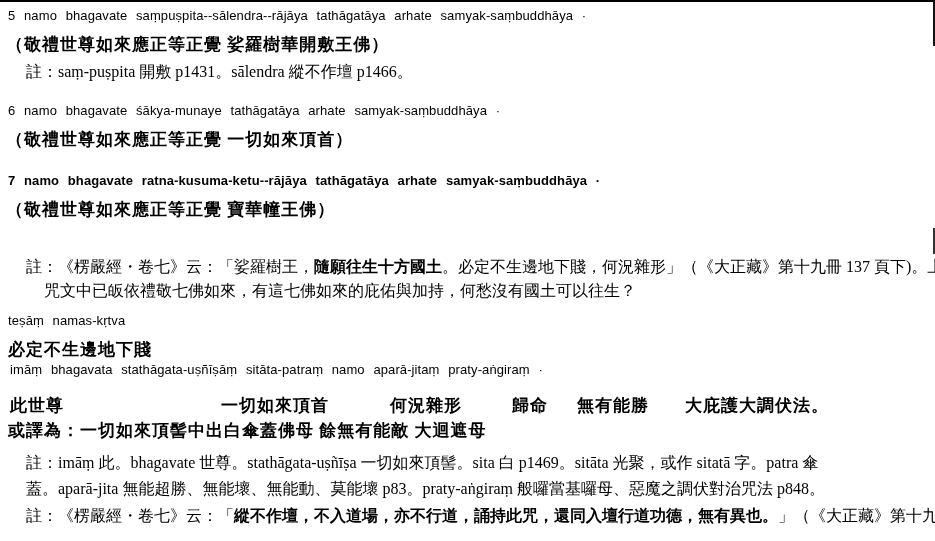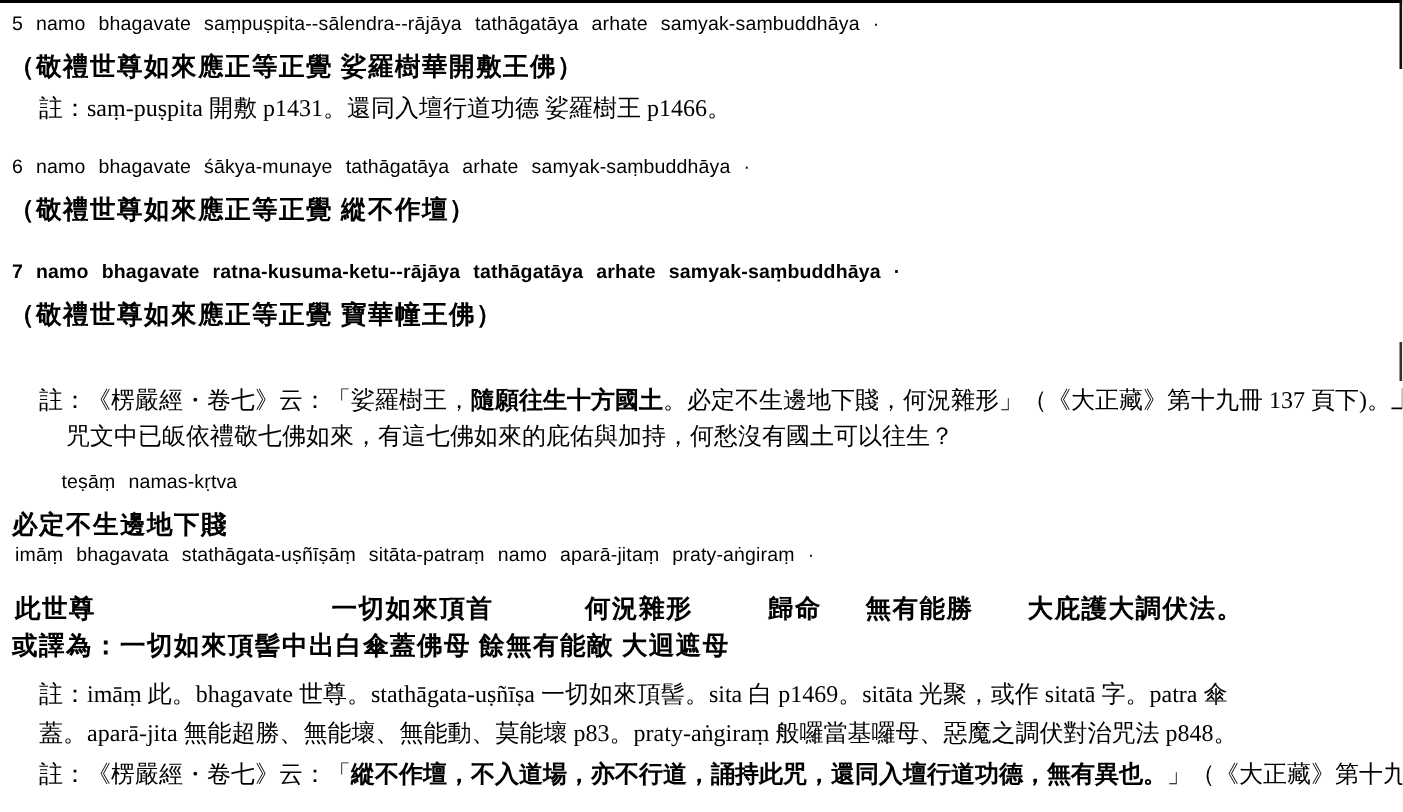--- a/index.html
+++ b/index.html
@@ -67,42 +67,42 @@
   .y-e5-line   { top: 8px;   left: 8px;  }
   .y-e5-gloss  { top: 33px;  left: 6px;  }
   .y-e5-note   { top: 62px;  left: 26px; }
   .y-e6-line   { top: 103px; left: 8px;  }
   .y-e6-gloss  { top: 128px; left: 6px;  }
   .y-e7-line   { top: 173px; left: 8px; font-weight: bold;  }
   .y-e7-gloss  { top: 198px; left: 6px;  }
   .y-note-ratna  { top: 234px; left: 26px; }
   .y-note-sutra  { top: 257px; left: 26px; }
   .y-note-sutra2 { top: 281px; left: 44px; }
-  .y-tesam-sk    { top: 313px; left: 8px; margin-left: 33px;  }
+  .y-tesam-sk    { top: 313px; left: 8px;  }
   .y-tesam-gloss { top: 338px; left: 8px;  }
   .y-imam-sk     { top: 362px; left: 10px; }
   .y-alt         { top: 419px; left: 8px;  }
   .y-nb1         { top: 453px; left: 26px; }
   .y-nb2         { top: 479px; left: 26px; }
   .y-nb3         { top: 506px; left: 26px; }
 </style>
 </head>
 <body>
 
 <div class="page">
   <div class="scan-edge-top"></div>
   <div class="scan-edge-right"></div>
   <div class="scan-smudge-right"></div>
 
   <div class="mantra y-e5-line">5 namo  bhagavate  saṃpuṣpita--sālendra--rājāya tathāgatāya  arhate  samyak-saṃbuddhāya ·</div>
   <div class="kai y-e5-gloss">（敬禮世尊如來應正等正覺  娑羅樹華開敷王佛）</div>
-  <div class="note y-e5-note">註：saṃ-puṣpita 開敷 p1431。還同入壇行道功德 娑羅樹王 p1466。</div>
+  <div class="note y-e5-note">註：saṃ-puṣpita 開敷 p1431。sālendra 縱不作壇 p1466。</div>
 
   <div class="mantra y-e6-line">6 namo  bhagavate  śākya-munaye tathāgatāya  arhate  samyak-saṃbuddhāya ·</div>
-  <div class="kai y-e6-gloss">（敬禮世尊如來應正等正覺  縱不作壇）</div>
+  <div class="kai y-e6-gloss">（敬禮世尊如來應正等正覺  一切如來頂首）</div>
 
   <div class="mantra y-e7-line">7 namo  bhagavate  ratna-kusuma-ketu--rājāya tathāgatāya  arhate  samyak-saṃbuddhāya ·</div>
   <div class="kai y-e7-gloss">（敬禮世尊如來應正等正覺  寶華幢王佛）</div>
 
   <div class="note y-note-sutra">
     <span>註：《楞嚴經・卷七》云：「娑羅樹王，</span><span class="bold-seg">隨願往生十方國土</span><span>。必定不生邊地下賤，何況雜形」（《大正藏》第十九冊 137 頁下)。上述</span>
   </div>
   <div class="note y-note-sutra2">咒文中已皈依禮敬七佛如來，有這七佛如來的庇佑與加持，何愁沒有國土可以往生？</div>
 
   <div class="mantra y-tesam-sk">teṣāṃ  namas-kṛtva</div>

